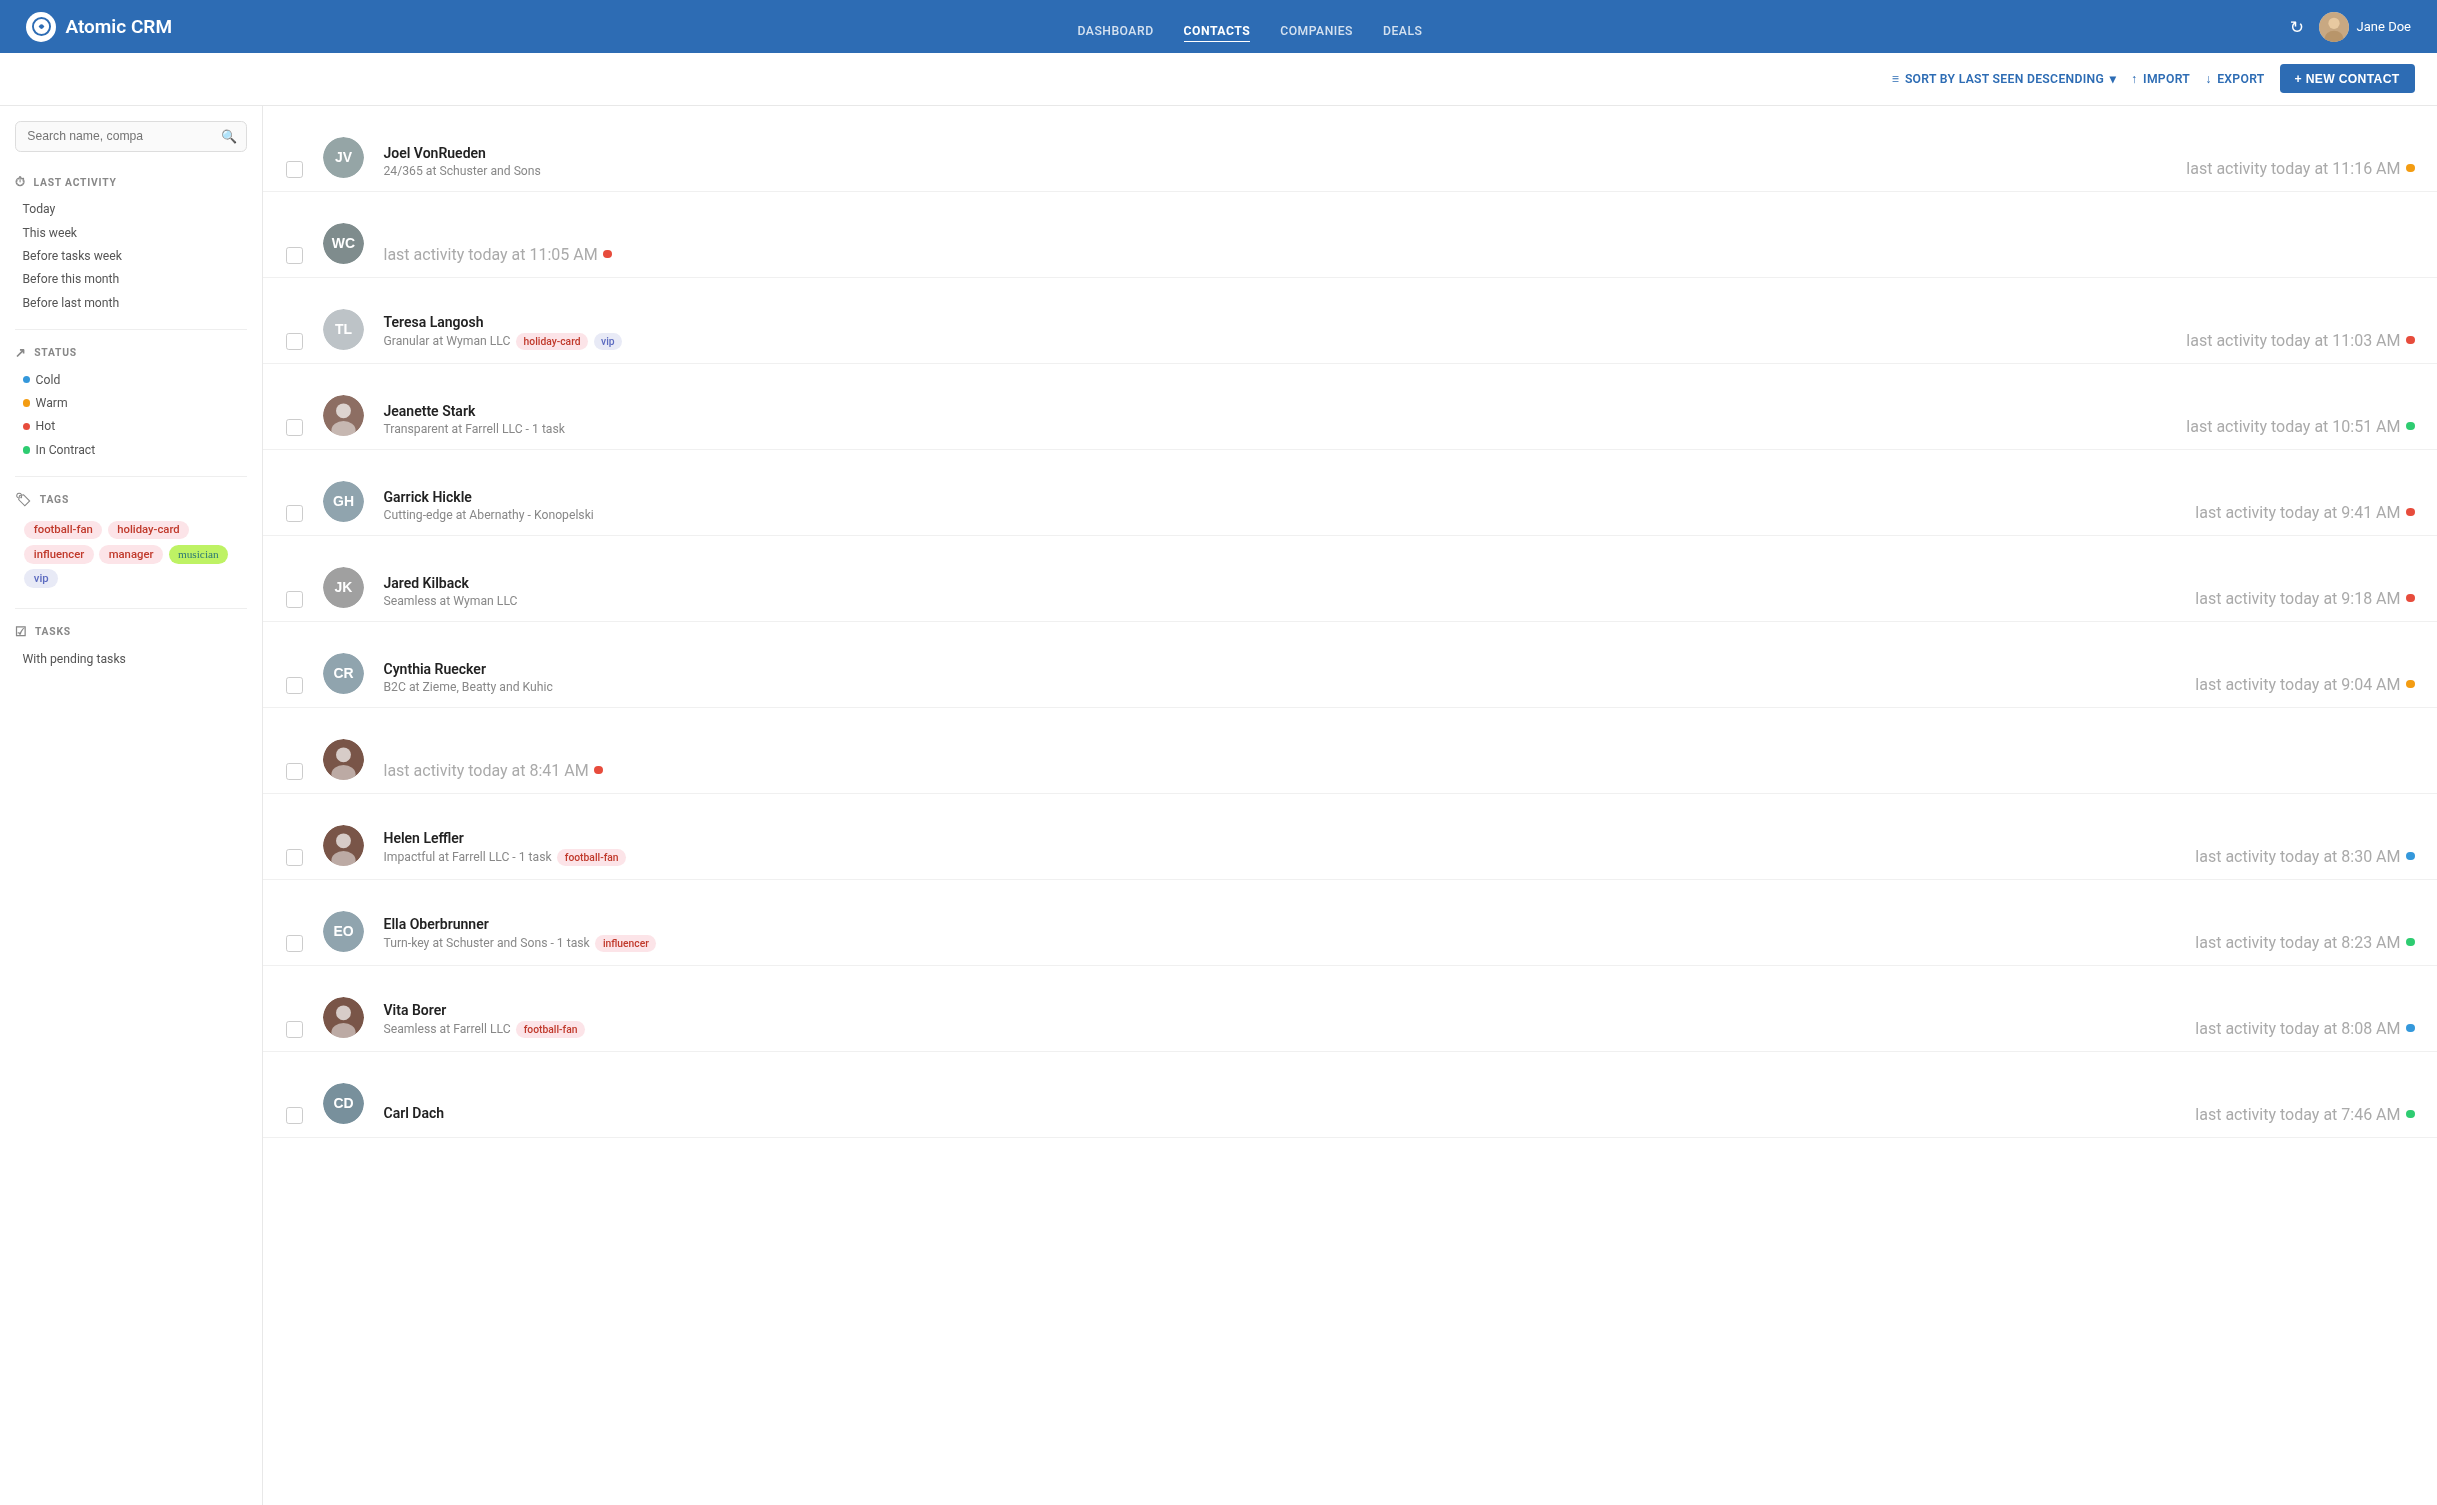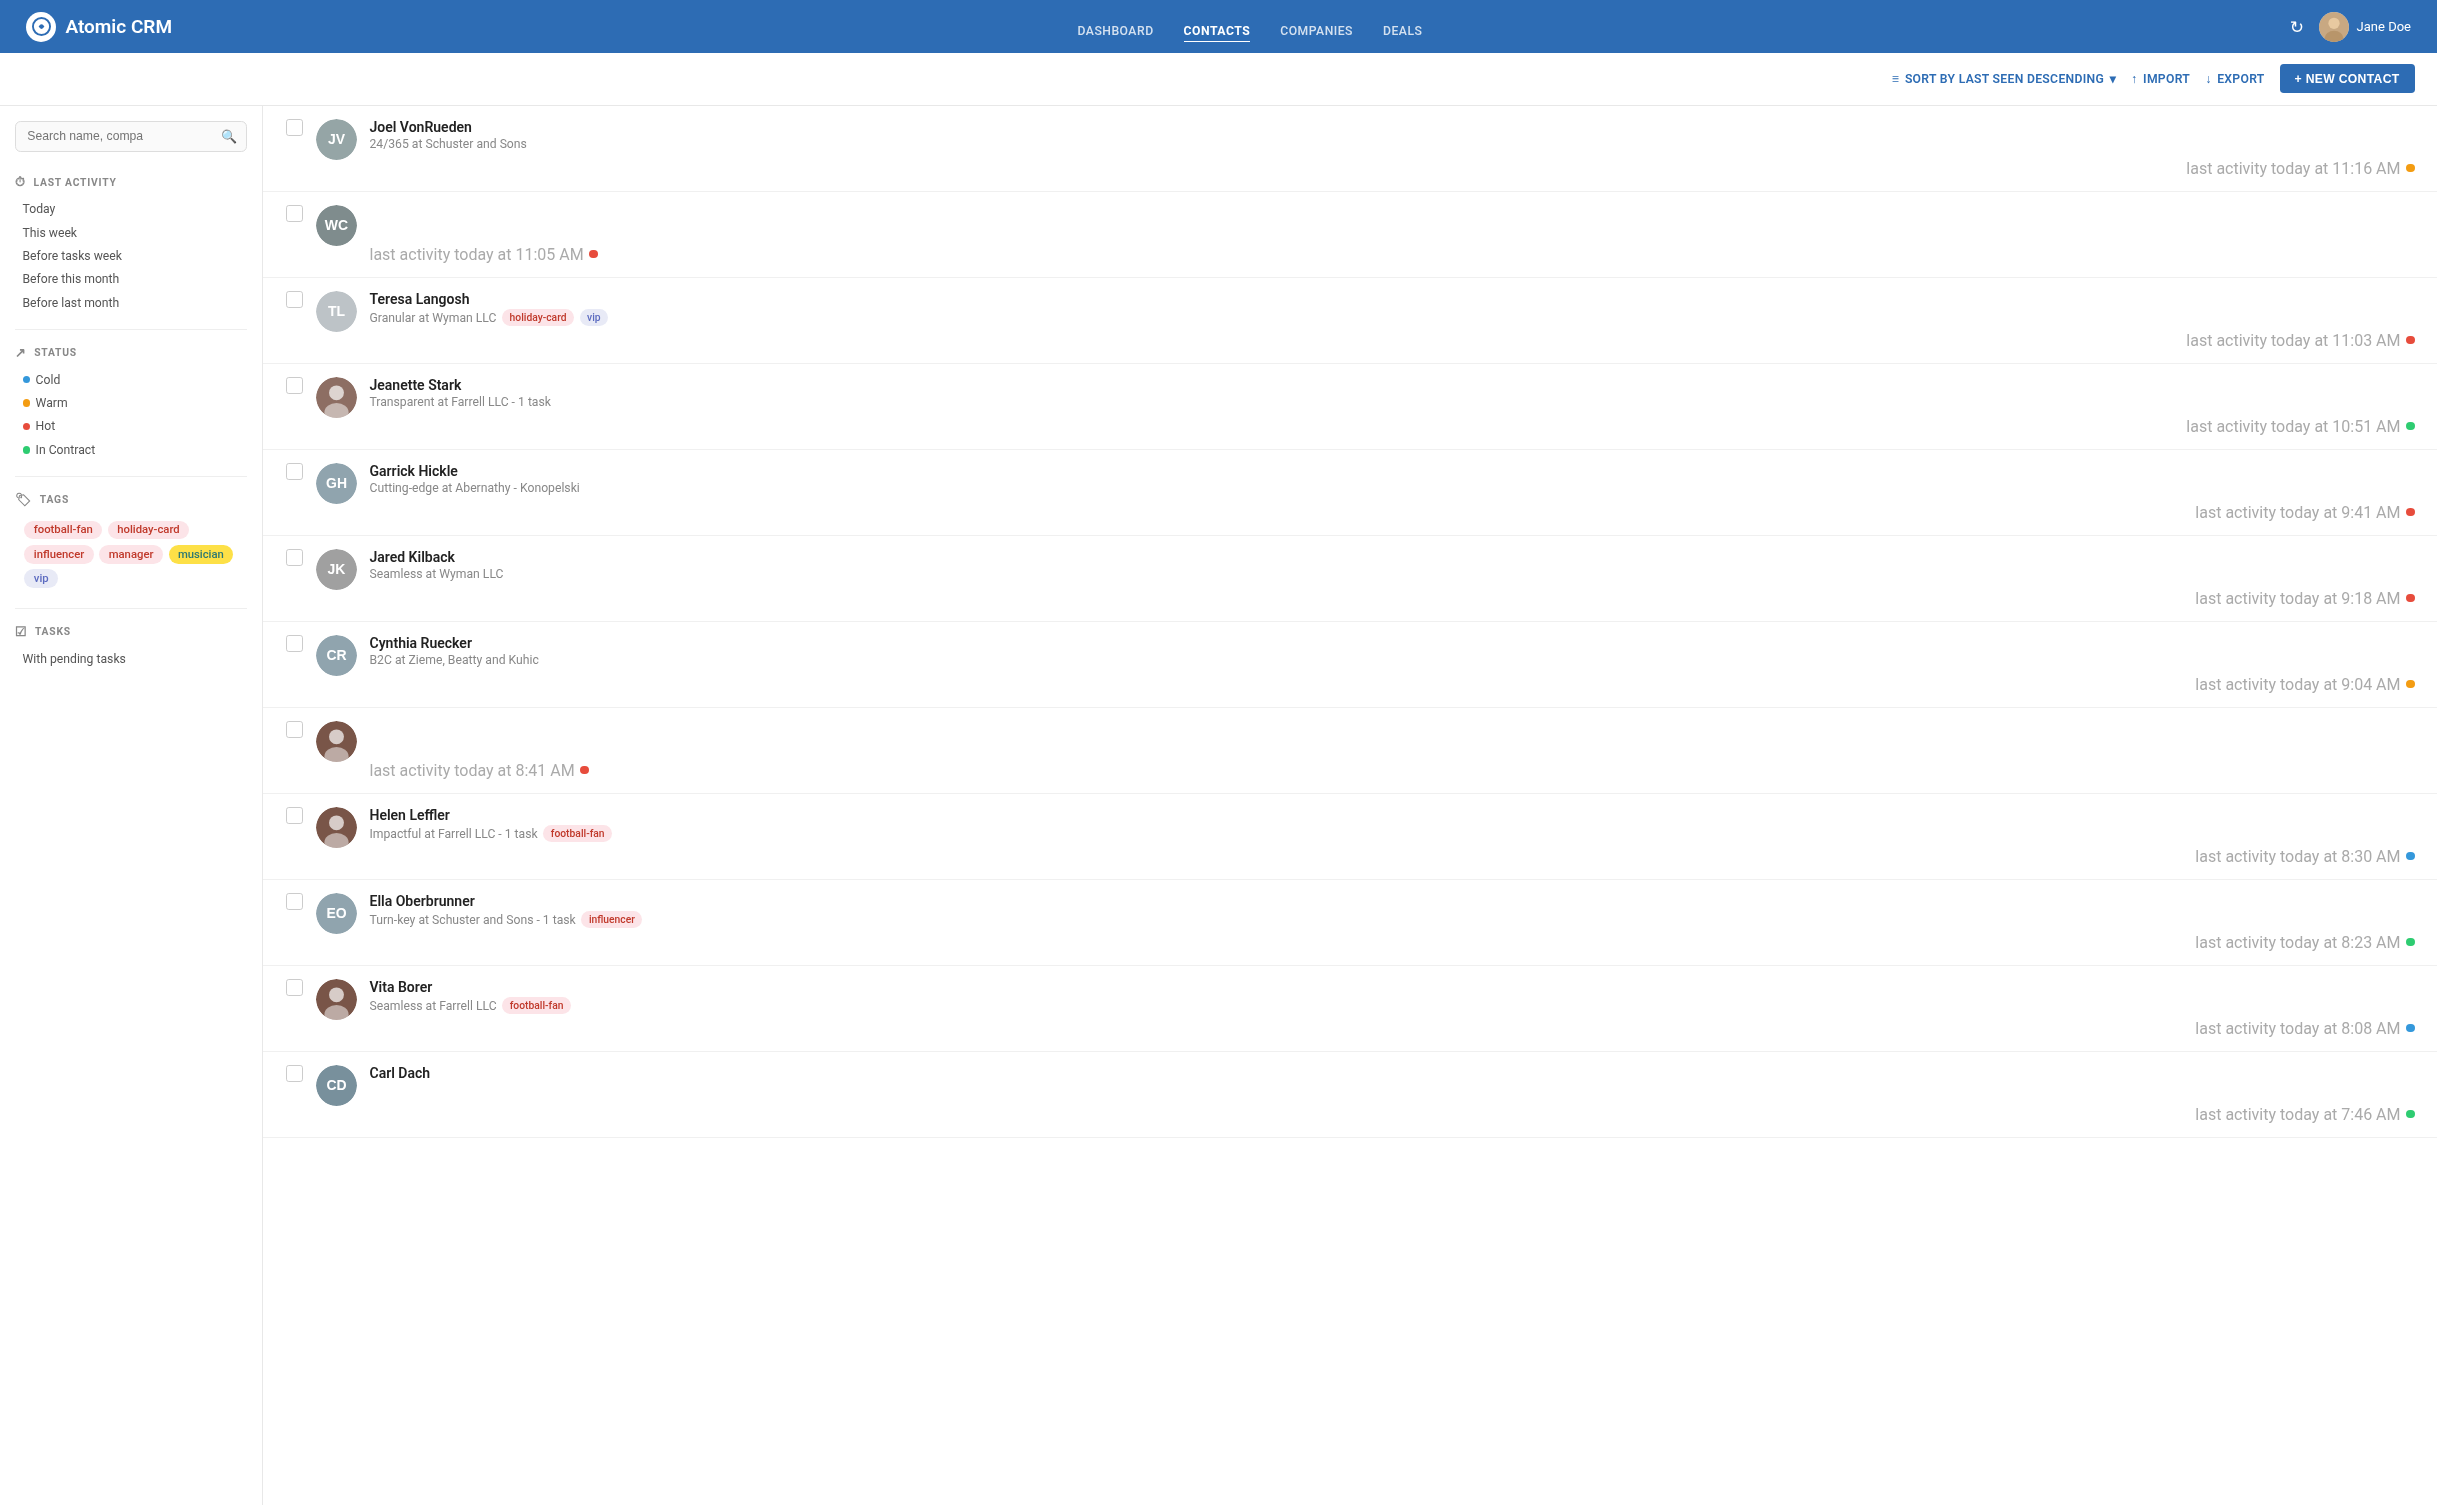--- a/index.html
+++ b/index.html
@@ -216,21 +216,21 @@
       border-radius: 11.3px;
       font-size: 11.3px;
       font-weight: 500;
       margin: 1.9px;
       cursor: pointer;
     }
     .tag-football-fan { background: #fce4e8; color: #c0392b; }
     .tag-holiday-card { background: #fce4e8; color: #c0392b; }
     .tag-influencer { background: #fce4e8; color: #c0392b; }
     .tag-manager { background: #fce4e8; color: #c0392b; }
-    .tag-musician { background: #fde047; color: #2c7873; }
+    .tag-musician { background: #bef264; color: #2c7873; font-family: Liberation Serif, serif; }
     .tag-vip { background: #e8eaf6; color: #5c6bc0; }
 
     .tags-area {
       display: flex;
       flex-wrap: wrap;
       padding: 3.8px 7.5px;
       gap: 1.9px;
     }
 
     .divider {
@@ -240,24 +240,24 @@
     }
 
     
     .contact-list {
       flex: 1;
       overflow-y: auto;
       background: white;
     }
     .contact-row {
       display: flex;
-      align-items: flex-start;
+      align-items: flex-end;
       padding: 13px 22.5px;
       border-bottom: 0.9px solid #f0f0f0;
-      gap: 13px;
+      gap: 20px;
       cursor: pointer;
     }
     .contact-checkbox {
       width: 17px;
       height: 17px;
       border: 1.4px solid #ccc;
       border-radius: 2.8px;
       cursor: pointer;
       flex-shrink: 0;
     }

